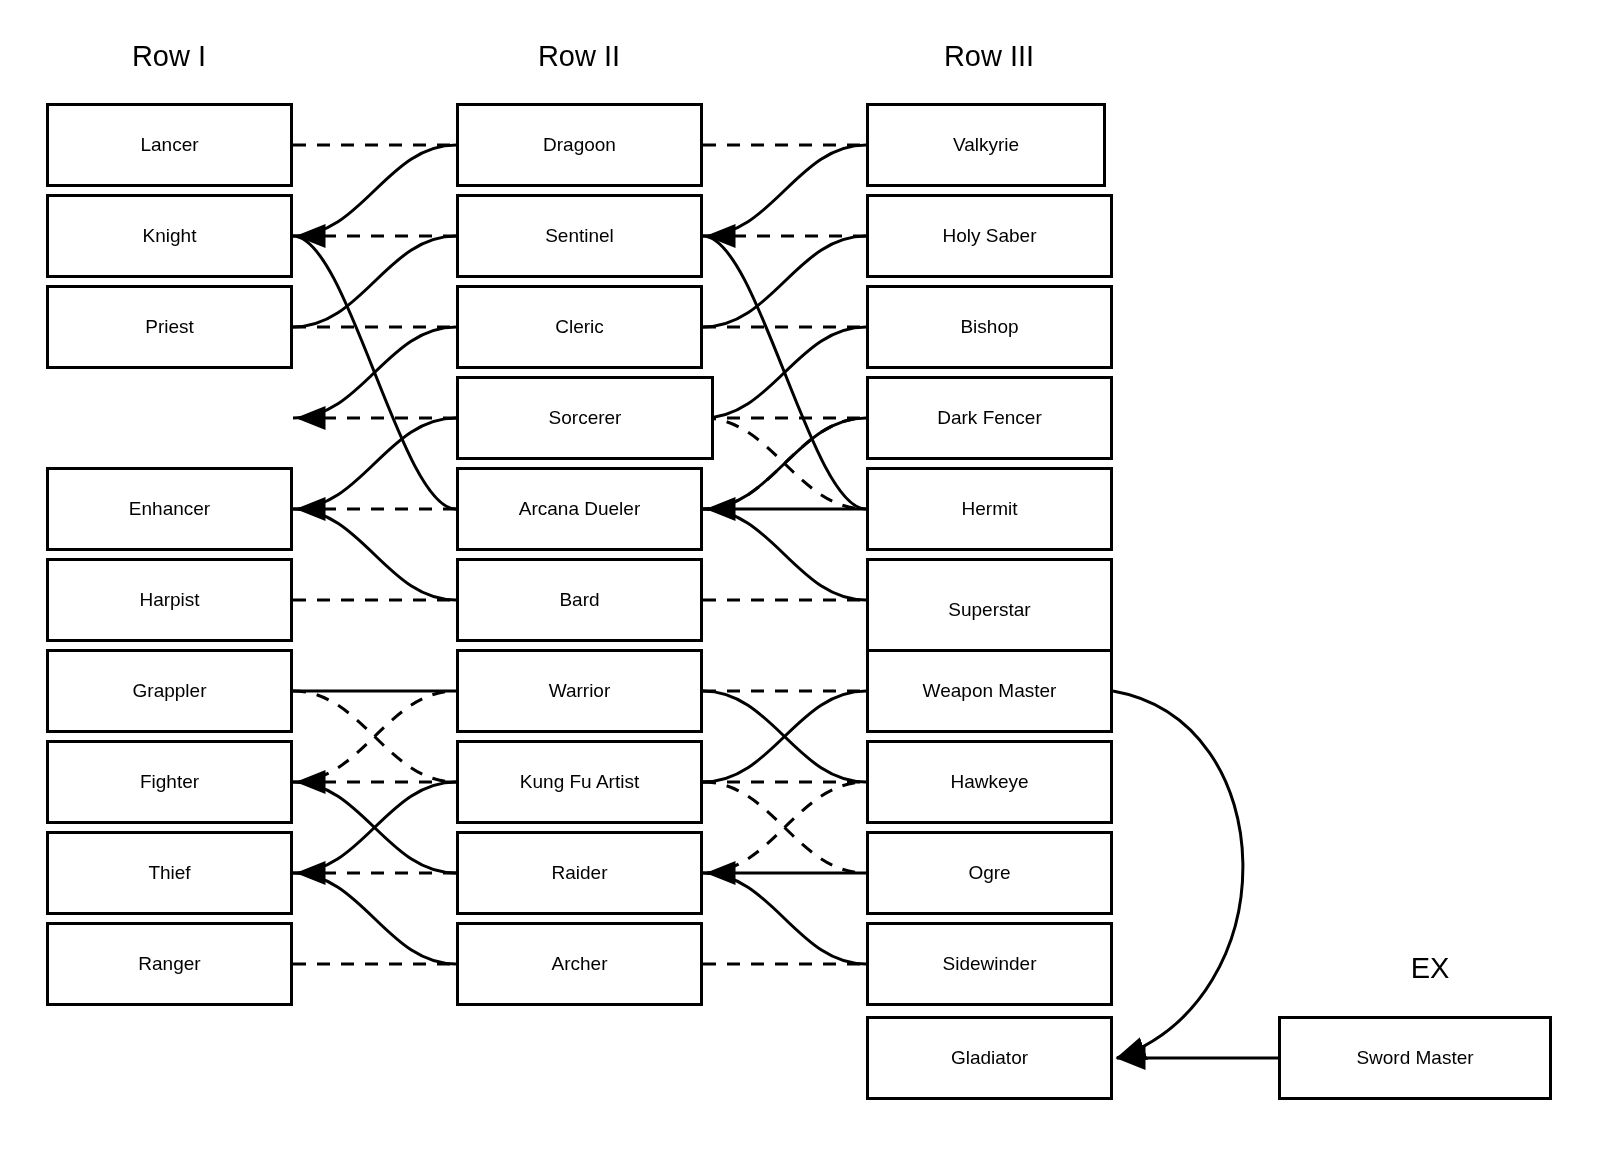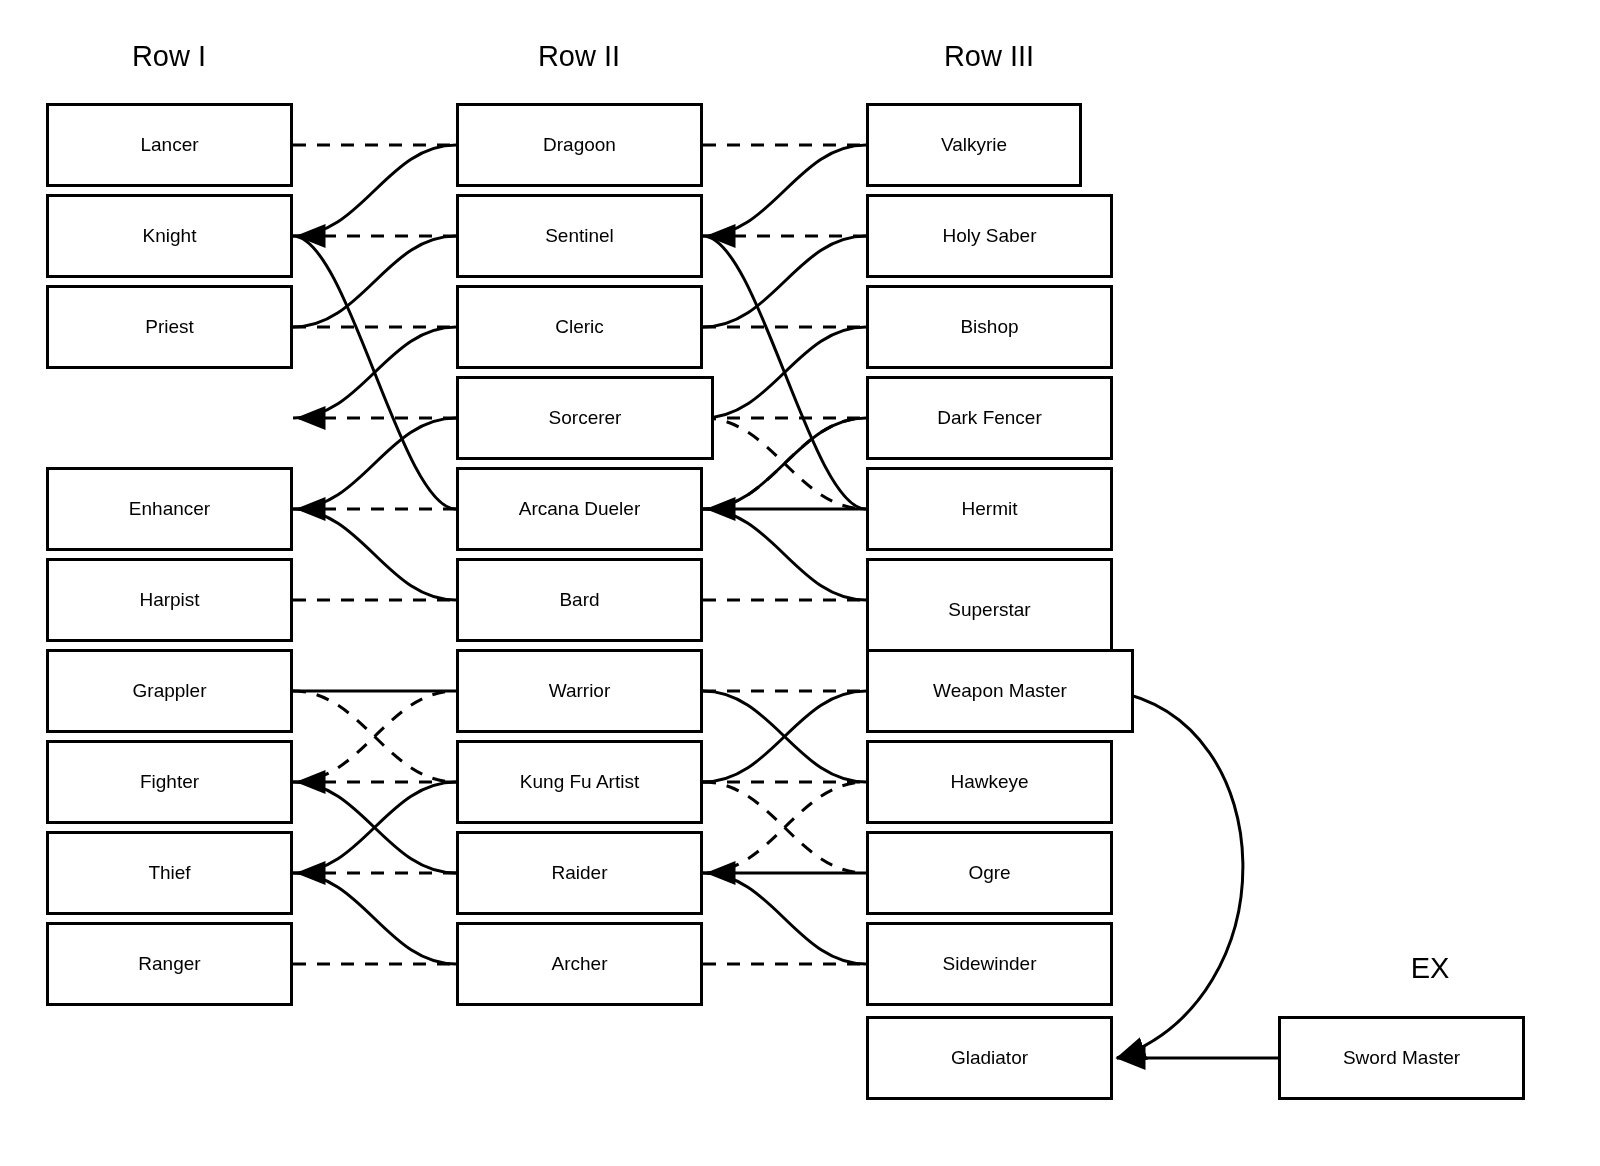--- a/index.html
+++ b/index.html
@@ -128,27 +128,27 @@
   <div class="node" style="left:456px; top:194px; width:247px; height:84px;">Sentinel</div>
   <div class="node" style="left:456px; top:285px; width:247px; height:84px;">Cleric</div>
   <div class="node" style="left:456px; top:376px; width:258px; height:84px;">Sorcerer</div>
   <div class="node" style="left:456px; top:467px; width:247px; height:84px;">Arcana Dueler</div>
   <div class="node" style="left:456px; top:558px; width:247px; height:84px;">Bard</div>
   <div class="node" style="left:456px; top:649px; width:247px; height:84px;">Warrior</div>
   <div class="node" style="left:456px; top:740px; width:247px; height:84px;">Kung Fu Artist</div>
   <div class="node" style="left:456px; top:831px; width:247px; height:84px;">Raider</div>
   <div class="node" style="left:456px; top:922px; width:247px; height:84px;">Archer</div>
 
-  <div class="node" style="left:866px; top:103px;  width:216px; height:84px;">Valkyrie</div>
+  <div class="node" style="left:866px; top:103px;  width:240px; height:84px;">Valkyrie</div>
   <div class="node" style="left:866px; top:194px;  width:247px; height:84px;">Holy Saber</div>
   <div class="node" style="left:866px; top:285px;  width:247px; height:84px;">Bishop</div>
   <div class="node" style="left:866px; top:376px; width:247px; height:84px;">Dark Fencer</div>
   <div class="node" style="left:866px; top:467px;  width:247px; height:84px;">Hermit</div>
   <div class="node" style="left:866px; top:558px;  width:247px; height:104px;">Superstar</div>
-  <div class="node" style="left:866px; top:649px; width:268px; height:84px;">Weapon Master</div>
+  <div class="node" style="left:866px; top:649px; width:247px; height:84px;">Weapon Master</div>
   <div class="node" style="left:866px; top:740px;  width:247px; height:84px;">Hawkeye</div>
   <div class="node" style="left:866px; top:831px;  width:247px; height:84px;">Ogre</div>
   <div class="node" style="left:866px; top:922px;  width:247px; height:84px;">Sidewinder</div>
   <div class="node" style="left:866px; top:1016px; width:247px; height:84px;">Gladiator</div>
 
-  <div class="node" style="left:1278px; top:1016px; width:247px; height:84px;">Sword Master</div>
+  <div class="node" style="left:1278px; top:1016px; width:274px; height:84px;">Sword Master</div>
 
 </div>
 
 </body></html>

